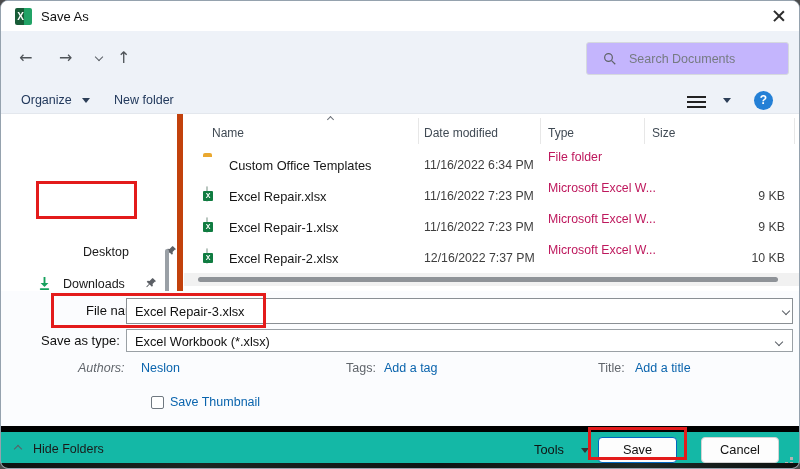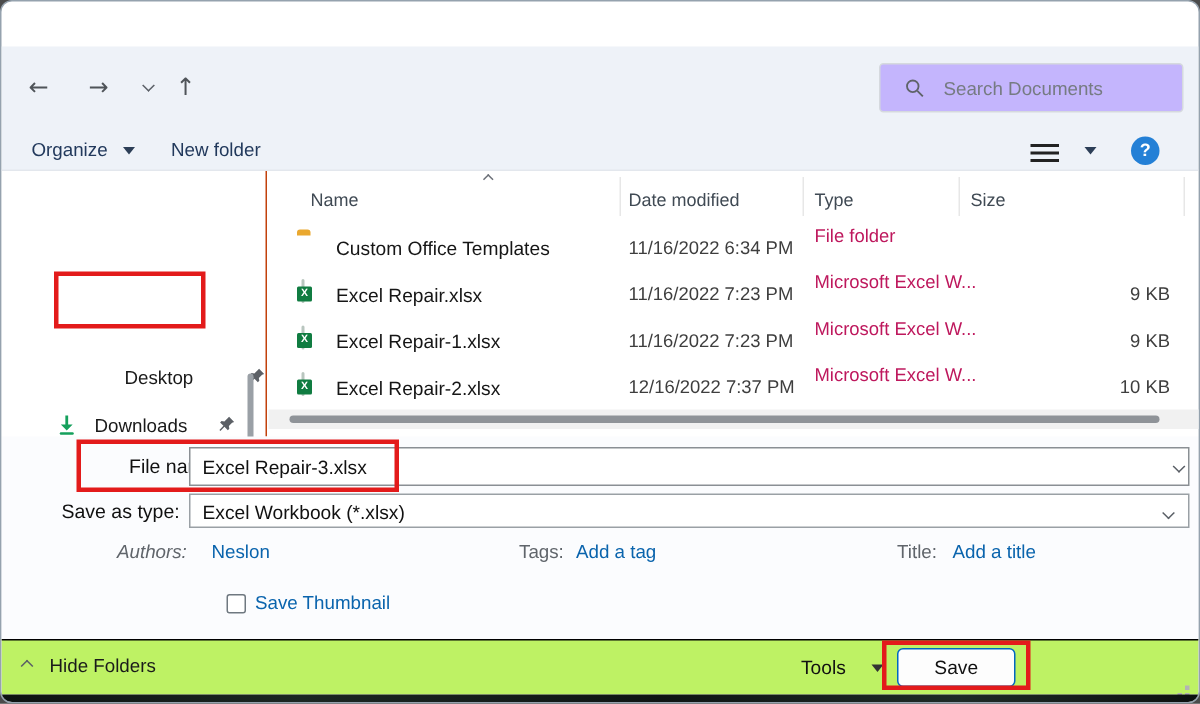--- a/index.html
+++ b/index.html
@@ -50,21 +50,21 @@
   .main { position:absolute; left:0; top:113px; width:100%; height:177px; background:#fff; }
   .sidebar { position:absolute; left:0; top:0; width:176px; height:100%; }
   .side-item { position:absolute; left:0; width:176px; height:28px; cursor:pointer; }
   .side-sel { position:absolute; left:8px; top:184px; width:152px; height:30px; background:#d9d9d9; border-radius:4px; }
   .side-icon { position:absolute; left:36px; top:5px; }
   .side-label { position:absolute; left:62px; top:7px; font-size:12.5px; color:#191919; }
   .pin { position:absolute; left:144px; top:7px; }
   .side-expand { position:absolute; left:16px; top:10px; }
   .side-scroll { position:absolute; left:164px; top:135px; width:4px; height:46px; background:#9aa0a6; border-radius:2px; }
 
-  .listpane { position:absolute; left:176px; top:0; width:527px; height:100%; border-left:1px solid #c2410c; background:#fff; }
+  .listpane { position:absolute; left:176px; top:0; width:527px; height:100%; border-left:6px solid #c2410c; background:#fff; }
   .col-h { position:absolute; top:12px; font-size:12px; color:#404a54; cursor:pointer; }
   .col-sep { position:absolute; top:4px; width:1px; height:26px; background:#e7e7e7; }
   .sort-caret { position:absolute; left:145px; top:3px; width:5px; height:5px;
                 border-right:1.4px solid #6b7078; border-bottom:1.4px solid #6b7078; transform:rotate(-135deg); }
   .frow { position:absolute; left:0; width:624px; height:31px; cursor:pointer; }
   .frow .name { position:absolute; left:46px; top:8px; font-size:12.8px; color:#161616; }
   .frow .date { position:absolute; left:241px; top:8px; font-size:12.3px; color:#3e3e3e; }
   .frow .type { position:absolute; left:365px; top:0; font-size:12.3px; color:#be185d; }
   .frow .size { position:absolute; left:469px; top:8px; width:133px; text-align:right; font-size:12.3px; color:#3e3e3e; }
   .ficon { position:absolute; left:20px; top:6px; }
@@ -99,21 +99,21 @@
               border:1px solid #9aa0a5; cursor:pointer; }
   .combo .val { position:absolute; left:8px; top:4px; font-size:12.8px; color:#111; }
   .combo-chev, .input-chev { position:absolute; right:10px; top:9px; }
   .meta-label { position:absolute; top:70px; font-size:12.5px; color:#60656b; }
   .meta-link { position:absolute; top:70px; font-size:12.5px; color:#0a64ad; cursor:pointer; }
   .cb-box { position:absolute; left:150px; top:105px; width:13px; height:13px; background:#fff;
             border:1px solid #6f7880; border-radius:2px; cursor:pointer; }
   .cb-label { position:absolute; left:169px; top:104px; font-size:12.5px; color:#0a64ad; cursor:pointer; }
 
   
-  .footer { position:absolute; left:0; top:425px; width:100%; height:37px; background:#bef264; border-top:1px solid #000000; }
+  .footer { position:absolute; left:0; top:425px; width:100%; height:37px; background:#14b8a6; border-top:6px solid #000000; }
   .hidefolders { position:absolute; left:14px; top:10px; cursor:pointer; }
   .hidefolders .lbl { position:absolute; left:18px; top:0; width:90px; font-size:12.5px; color:#1a1a1a; }
   .tools { position:absolute; left:533px; top:10px; font-size:12.8px; color:#111; cursor:pointer; }
   .btn { position:absolute; top:5px; height:26px; background:#fdfdfd; border-radius:4px;
          font-size:12.8px; color:#111; text-align:center; line-height:24px; cursor:pointer; }
   .btn-save { left:597px; width:79px; border:1.5px solid #0067c0; }
   .btn-cancel { left:700px; width:78px; border:1px solid #d2d2d2; }
   .grip { position:absolute; right:6px; bottom:3px; width:3px; height:3px; background:#b3b3b3;
           box-shadow:-5px 5px 0 #b3b3b3, 0 5px 0 #b3b3b3, -10px 10px 0 #b3b3b3, -5px 10px 0 #b3b3b3, 0 10px 0 #b3b3b3; }
 
@@ -124,20 +124,25 @@
   .redbox { position:absolute; border:3px solid #e31b1b; pointer-events:none; }
   #rb-documents { left:35px; top:180px; width:101px; height:38px; }
   #rb-filename  { left:50px; top:292px; width:215px; height:35px; }
   #rb-save      { left:587px; top:426px; width:99px; height:33px; }
 </style>
 </head>
 <body>
 
 <div class="dialog">
 
+  <div class="titlebar">
+    <span class="excel-logo"></span>
+    <span class="win-title">Save As</span>
+    <span class="close-x"></span>
+  </div>
 
   <div class="chrome">
     <span class="navglyph" style="left:18px;">←</span>
     <span class="navglyph" style="left:58px;">→</span>
     <span class="chev down" style="position:absolute;left:95px;top:23px;"></span>
     <span class="navglyph" style="left:116px;">↑</span>
 
 
     <div class="search-bar">
       <svg class="mag" width="14" height="14" viewBox="0 0 16 16">
@@ -278,20 +283,21 @@
   <div class="footer">
     <div class="hidefolders">
       <span class="chev up" style="position:absolute;left:0;top:4px;"></span>
       <span class="lbl">Hide Folders</span>
     </div>
     <span class="tools">
       <span>Tools</span>
       <span class="tri-down" style="margin-left:14px;border-top-color:#333;"></span>
     </span>
     <div class="btn btn-save">Save</div>
+    <div class="btn btn-cancel">Cancel</div>
     <span class="grip"></span>
   </div>
 
   <div class="dark-strip"></div>
 
   <div class="redbox" id="rb-documents"></div>
   <div class="redbox" id="rb-filename"></div>
   <div class="redbox" id="rb-save"></div>
 </div>
 

